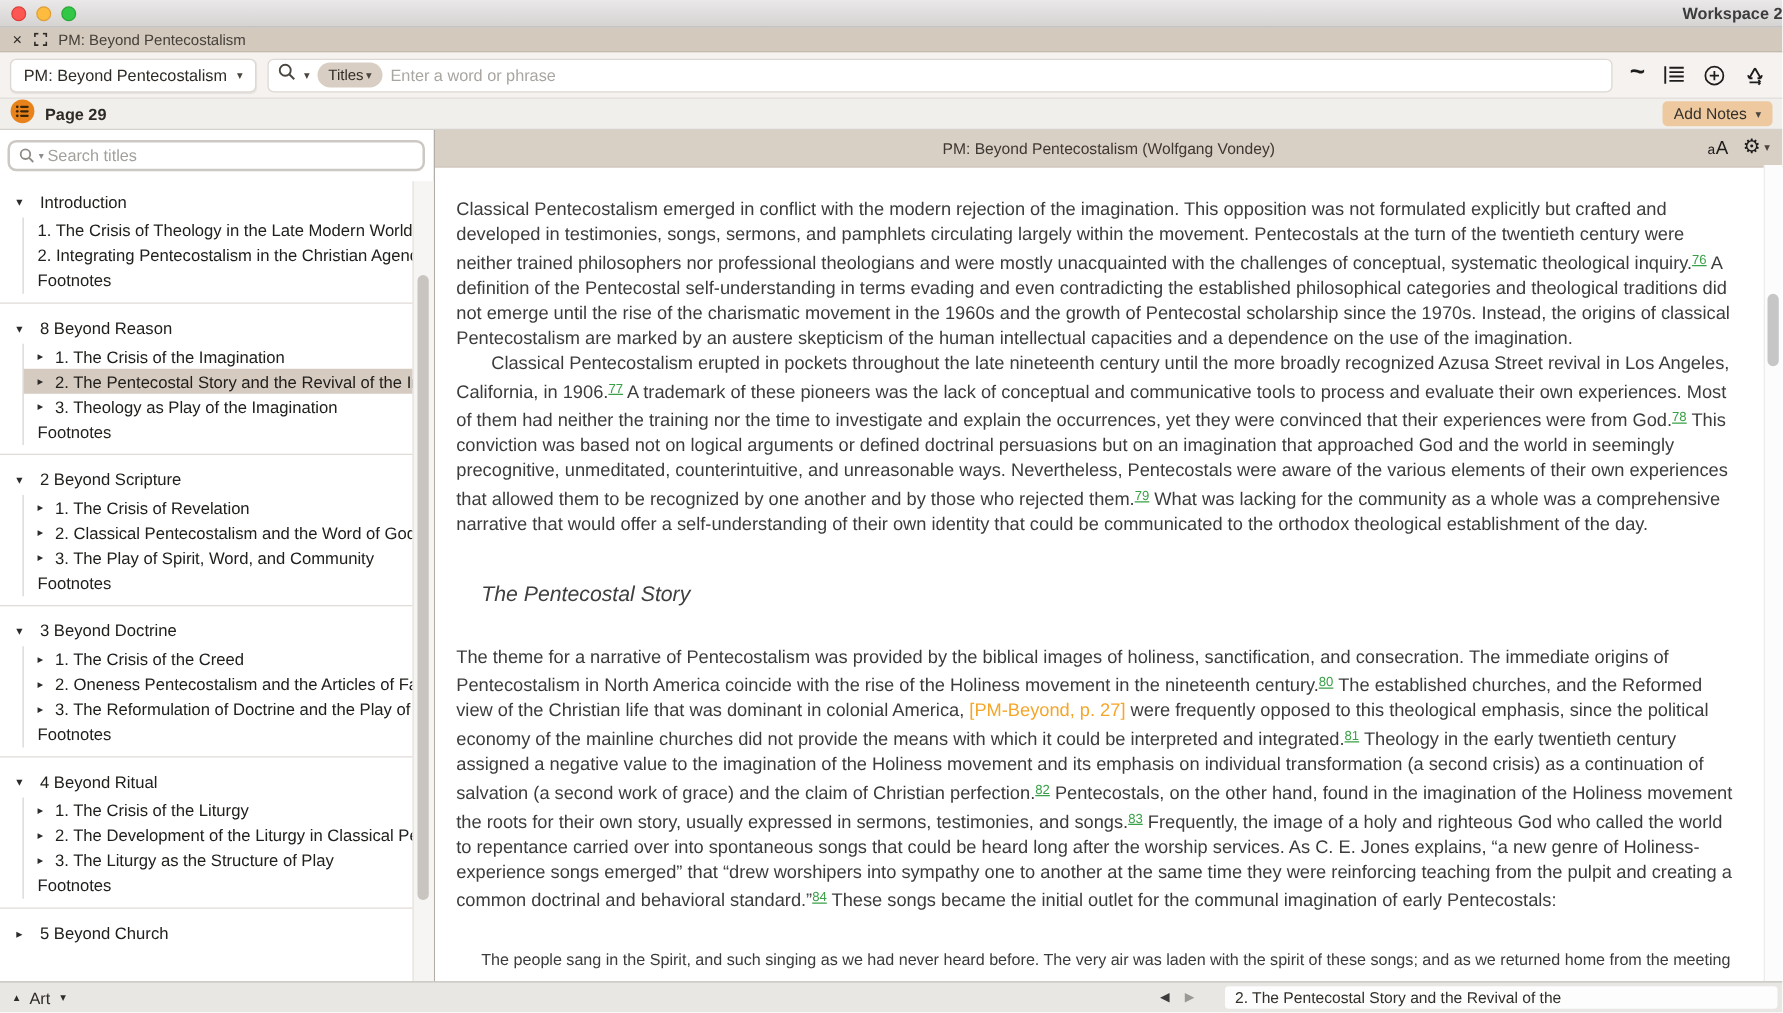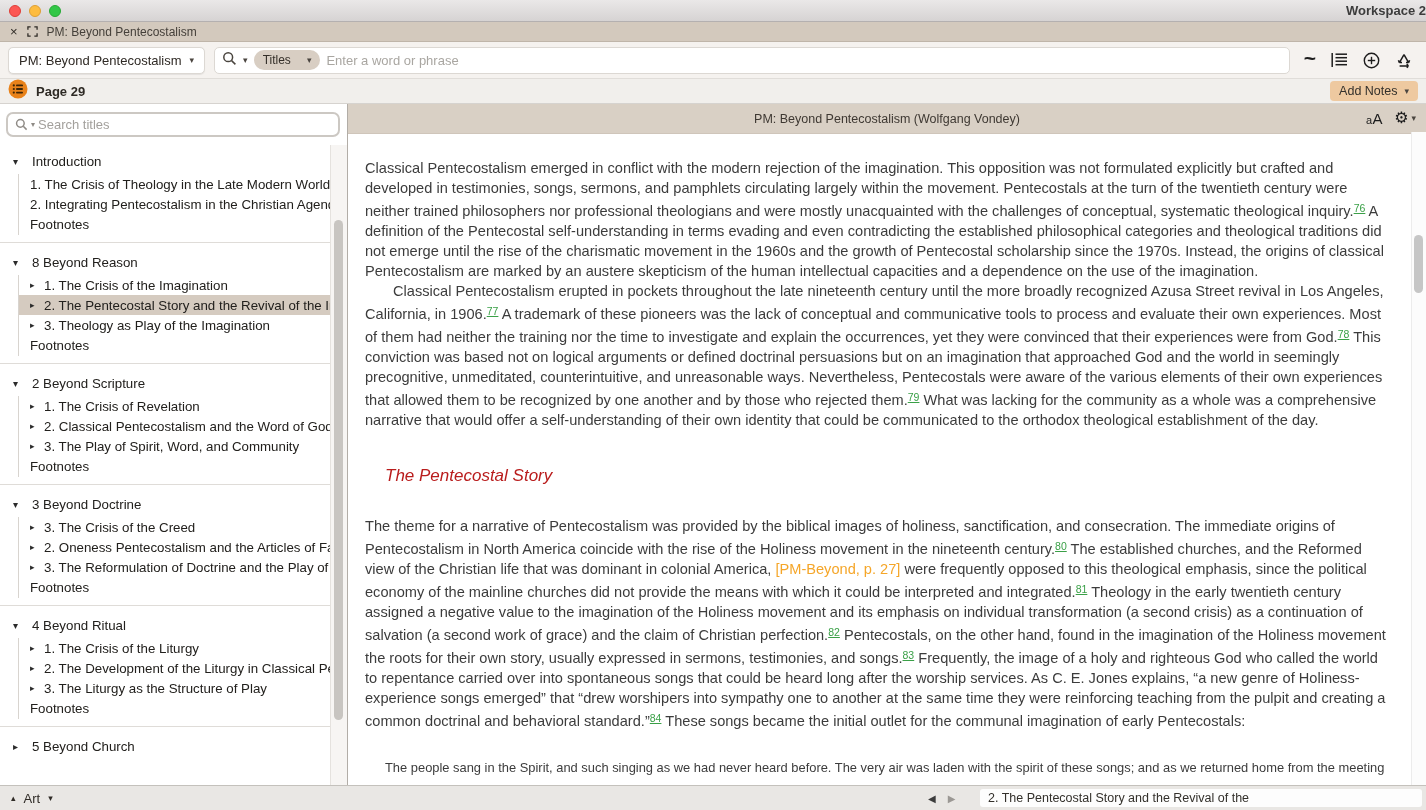--- a/index.html
+++ b/index.html
@@ -24,21 +24,21 @@
 
   
   .toolbar { height:36px; background:#f5f2ef; display:flex; align-items:center; padding:0 8px; gap:9px; }
   .book-btn { background:#fff; border:1px solid #dcd8d3; border-radius:5px; height:27px;
               display:flex; align-items:center; padding:0 10px; gap:8px; font-size:13px; color:#2f2a25;
               box-shadow:0 0.5px 1px rgba(0,0,0,.07); cursor:pointer; white-space:nowrap; }
   .mini-caret { font-size:9px; color:#4a453f; }
   .search-field { background:#fff; border:1px solid #dcd8d3; border-radius:5px; height:27px; flex:1;
                   display:flex; align-items:center; padding:0 7px; gap:6px; }
   .titles-pill { background:#d8cec3; border-radius:11px; height:20px; display:flex; align-items:center;
-                 padding:0 9px; font-size:12px; color:#332e28; gap:16px; cursor:pointer; white-space:nowrap; }
+                 padding:0 9px; font-size:12px; color:#332e28; gap:2px; cursor:pointer; white-space:nowrap; }
   .search-input { border:none; outline:none; flex:1; font-size:13px; font-family:inherit; color:#2e2a25; background:transparent; }
   .search-input::placeholder { color:#a9a6a1; }
   .tool-icons { display:flex; align-items:center; gap:15px; padding:0 5px; color:#1d1d1d; }
   .wave-glyph { font-size:21px; font-weight:600; line-height:10px; transform:translateY(-2px); }
   .tool-icons svg { display:block; }
 
   
   .pagebar { height:26px; background:#f1efec; border-top:1px solid #e0ddd9; border-bottom:1px solid #d6d3cf;
              display:flex; align-items:center; padding:0 8px; }
   .page-label { margin-left:8px; font-size:13px; font-weight:600; color:#2e2a25; }
@@ -77,21 +77,21 @@
   .header-icons { position:absolute; right:10px; top:0; height:28px; display:flex; align-items:center; gap:11px; color:#1c1c1c; }
   .aA { font-weight:500; letter-spacing:0.5px; cursor:pointer; }
   .aA .sm { font-size:11px; } .aA .lg { font-size:15px; }
   .gear-wrap { display:flex; align-items:center; gap:3px; cursor:pointer; }
   .gear { font-size:16px; line-height:1; }
 
   .doc { position:absolute; top:28px; left:0; right:0; bottom:0; overflow:hidden;
          padding:26px 40px 0 17px; font-size:14.6px; line-height:20px; color:#3c3c3c; }
   .doc-para { margin:0; text-align:left; }
   .doc-para.indent { text-indent:28px; }
-  .doc-heading { font-style:italic; font-size:17px; margin:36px 0 30px 20px; color:#b91c1c; }
+  .doc-heading { font-style:italic; font-size:17px; margin:36px 0 30px 20px; color:#404040; }
   .doc-quote { margin:26px 0 0 20px; font-size:12.9px; line-height:22px; }
   .fn { color:#3aa047; text-decoration:underline; font-size:10.5px; vertical-align:4px; cursor:pointer; }
   .pageref { color:#f5a629; }
   .doc-track { position:absolute; right:0; top:28px; width:15px; bottom:0; background:#fcfcfc; border-left:1px solid #ececec; }
   .doc-thumb { position:absolute; right:3px; top:103px; width:9px; height:58px; border-radius:5px; background:#c6c6c6; }
 
   
   .bottombar { height:25px; background:#e9e7e4; border-top:1px solid #c4c1bc; display:flex; align-items:center;
                padding:0 11px; position:relative; font-size:13px; color:#2f2b26; }
   .pane-toggle { display:flex; align-items:center; gap:8px; cursor:pointer; }
@@ -270,21 +270,21 @@
             </div>
           </div>
           <div class="t-sep"></div>
           <div class="t-top">
             <span class="t-caret">▾</span>
             <span class="t-lab">3 Beyond Doctrine</span>
           </div>
           <div class="t-kids">
             <div class="t-row">
               <span class="t-caret">▸</span>
-              <span class="t-lab">3. The Crisis of the Creed</span>
+              <span class="t-lab">1. The Crisis of the Creed</span>
             </div>
             <div class="t-row">
               <span class="t-caret">▸</span>
               <span class="t-lab">2. Oneness Pentecostalism and the Articles of Faith</span>
             </div>
             <div class="t-row">
               <span class="t-caret">▸</span>
               <span class="t-lab">3. The Reformulation of Doctrine and the Play of God</span>
             </div>
             <div class="t-row">

